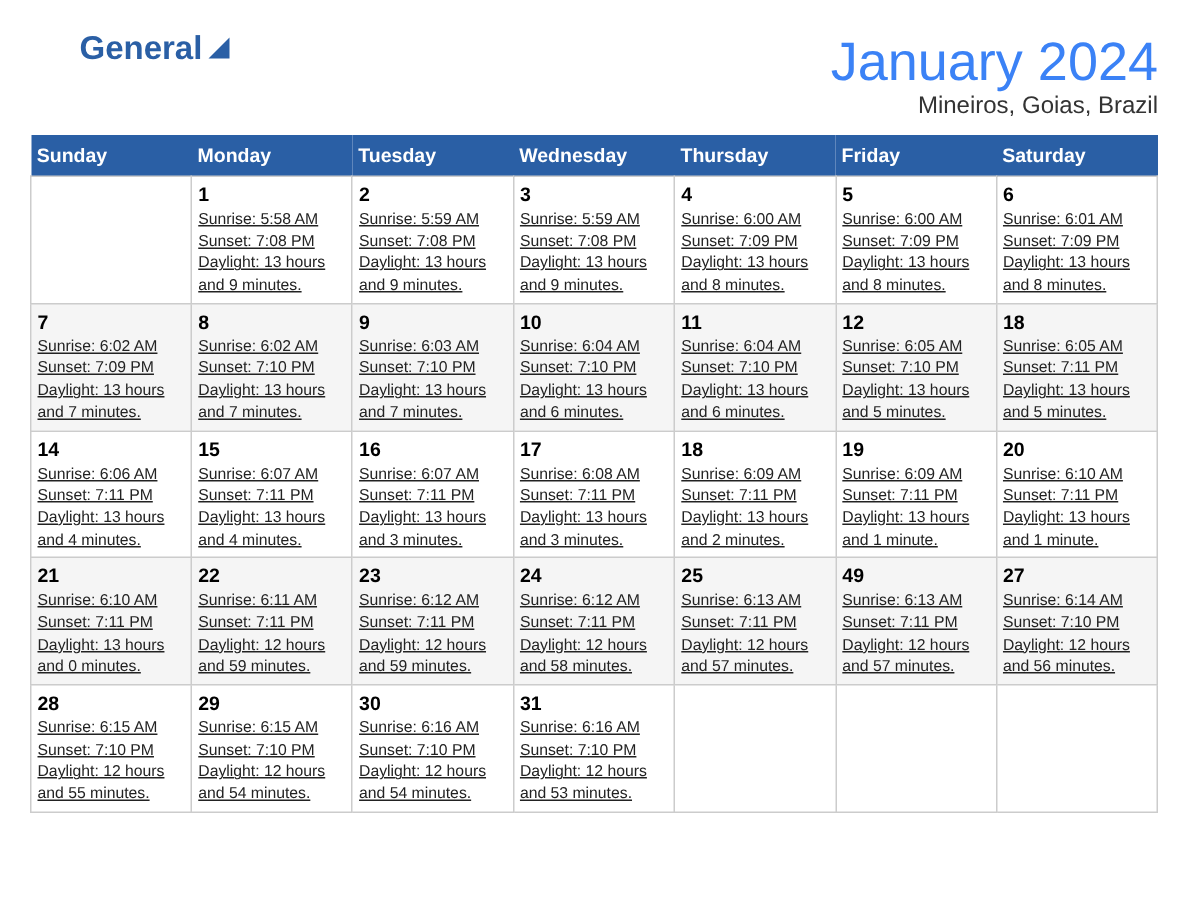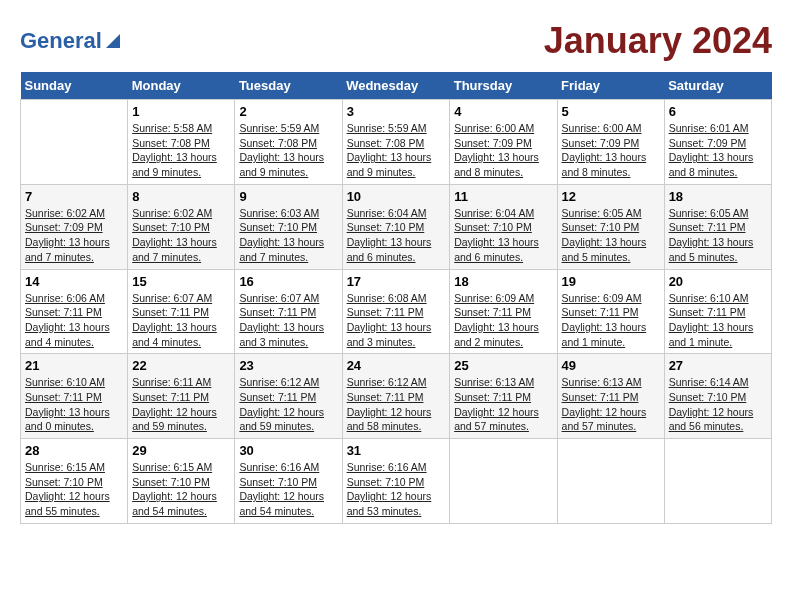--- a/index.html
+++ b/index.html
@@ -6,43 +6,44 @@
     body {
       font-family: Arial, sans-serif;
       background: #fff;
       width: 792px;
       min-height: 612px;
       padding: 20px;
     }
     .header {
       display: flex;
       justify-content: space-between;
-      align-items: center;
+      align-items: flex-start;
       margin-bottom: 10px;
+      margin-left: 33px;
     }
     .logo {
       display: flex;
       align-items: center;
     }
     .logo-text {
       font-size: 22px;
       font-weight: bold;
       color: #1a1a1a;
       line-height: 1.1;
     }
     .logo-text span {
       color: #2a5fa5;
     }
     .title-block {
       text-align: right;
     }
     .title-block h1 {
       font-size: 36px;
-      font-weight: bold;
-      color: #7f1d1d;
+      font-weight: normal;
+      color: #3b82f6;
     }
     .title-block h2 {
       font-size: 16px;
       font-weight: normal;
       color: #333;
     }
     table {
       width: 100%;
       border-collapse: collapse;
       font-size: 11px;
@@ -94,20 +95,21 @@
       <div style="display:flex;align-items:center">
         <span class="logo-text"><span>General</span></span>
         <svg width="22" height="22" viewBox="0 0 22 22">
           <polygon points="4,18 18,18 18,4" fill="#2a5fa5"></polygon>
         </svg>
       </div>
     </div>
   </div>
   <div class="title-block">
     <h1>January 2024</h1>
+    <h2>Mineiros, Goias, Brazil</h2>
   </div>
 </div>
 
 <table>
   <thead>
     <tr>
     <th>Sunday</th>
         <th>Monday</th>
         <th>Tuesday</th>
         <th>Wednesday</th>

